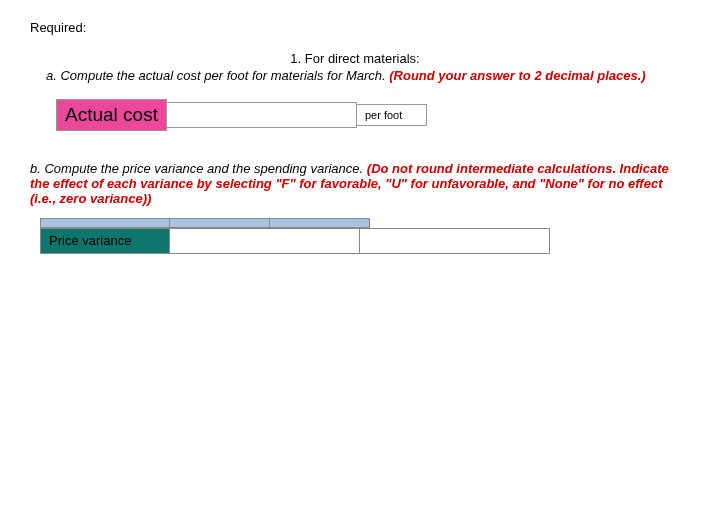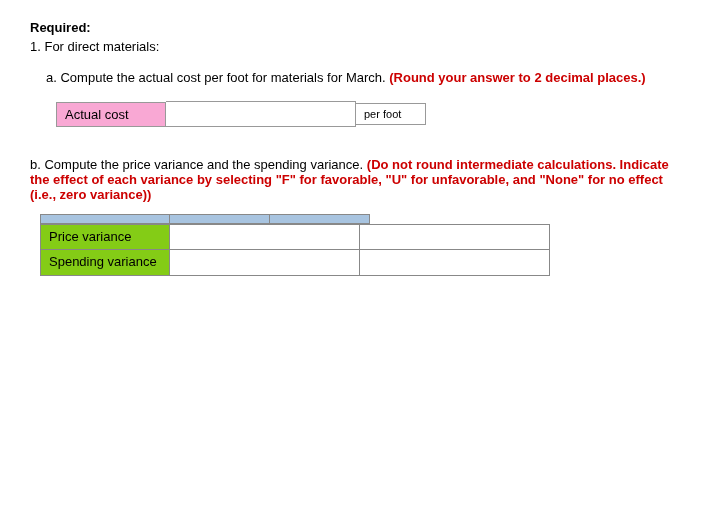--- a/index.html
+++ b/index.html
@@ -12,56 +12,58 @@
       background: #ffffff;
       font-family: Arial, sans-serif;
       font-size: 13px;
       color: #000000;
       width: 710px;
       min-height: 510px;
       padding: 20px 30px;
     }
 
     .section-title {
-      font-weight: bold;
-      margin-bottom: 4px;
+      font-weight: normal;
+      margin-bottom: 16px;
     }
 
     .section-subtitle {
-      margin-bottom: 16px;
+      margin-bottom: 2px;
+      text-align: center;
     }
 
     .question-block {
       margin-left: 16px;
       margin-bottom: 20px;
     }
 
     .question-label {
       margin-bottom: 6px;
+      font-style: italic;
     }
 
     .red-text {
       color: #cc0000;
       font-weight: bold;
     }
 
     .input-row {
       display: flex;
       align-items: center;
       margin-top: 16px;
       margin-bottom: 16px;
       margin-left: 10px;
     }
 
     .label-cell {
-      background-color: #f9a8d4;
+      background-color: #ec4899;
       border: 1px solid #999;
       padding: 4px 8px;
       min-width: 110px;
-      font-size: 13px;
+      font-size: 19px;
     }
 
     .input-cell {
       background-color: #ffffff;
       border: 1px solid #999;
       border-left: none;
       padding: 4px 6px;
       min-width: 100px;
       height: 26px;
     }
@@ -86,21 +88,21 @@
     .variance-table-row {
       display: flex;
       margin-left: 10px;
     }
 
     .vtable-label {
       border: 1px solid #888;
       padding: 4px 8px;
       min-width: 130px;
       font-size: 13px;
-      background: #84cc16;
+      background: #0f766e;
     }
 
     .vtable-input {
       border: 1px solid #888;
       border-left: none;
       padding: 4px 6px;
       min-width: 100px;
       height: 26px;
       background: #fff;
     }
@@ -173,19 +175,14 @@
       <div class="header-blue-cell"></div>
       <div class="header-blue-cell"></div>
     </div>
 
     <div class="variance-table-row">
       <div class="vtable-label">Price variance</div>
       <input class="vtable-input" type="text" style="">
       <input class="vtable-input2" type="text" style="">
     </div>
 
-    <div class="variance-table-row">
-      <div class="vtable-label">Spending variance</div>
-      <input class="vtable-input" type="text" style="">
-      <input class="vtable-input2" type="text" style="">
-    </div>
   </div>
 </div>
 
 </body></html>

